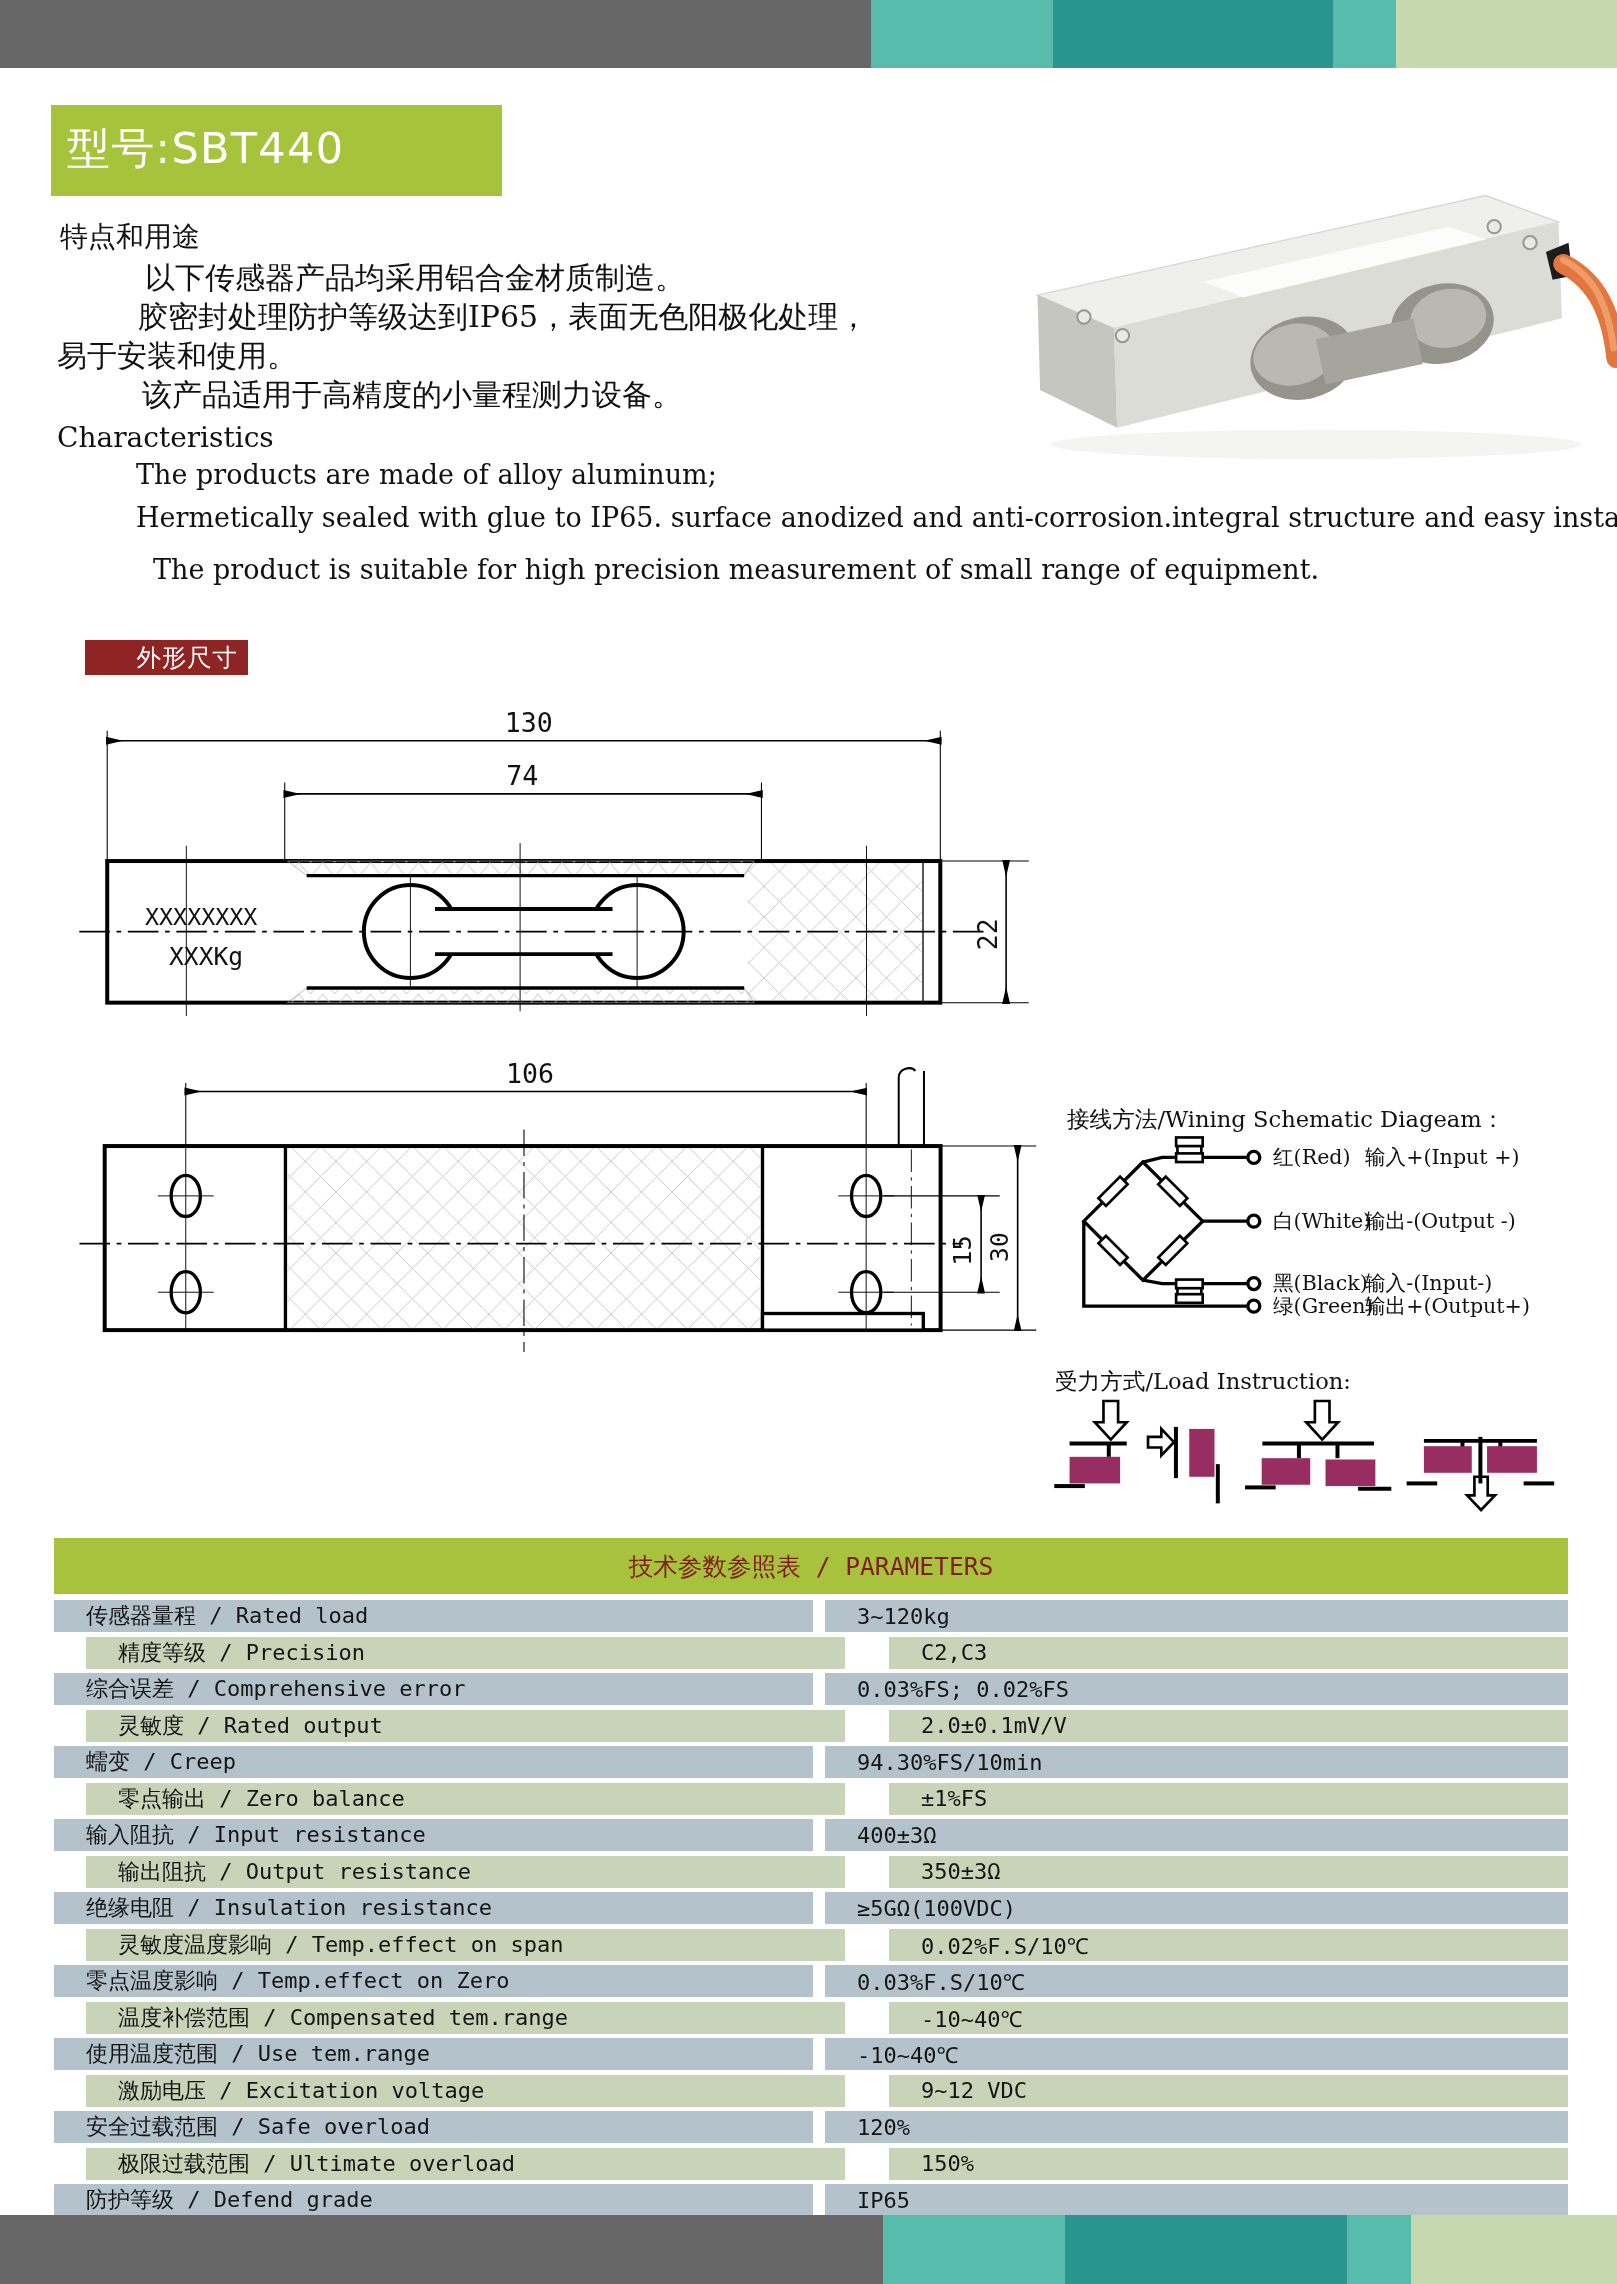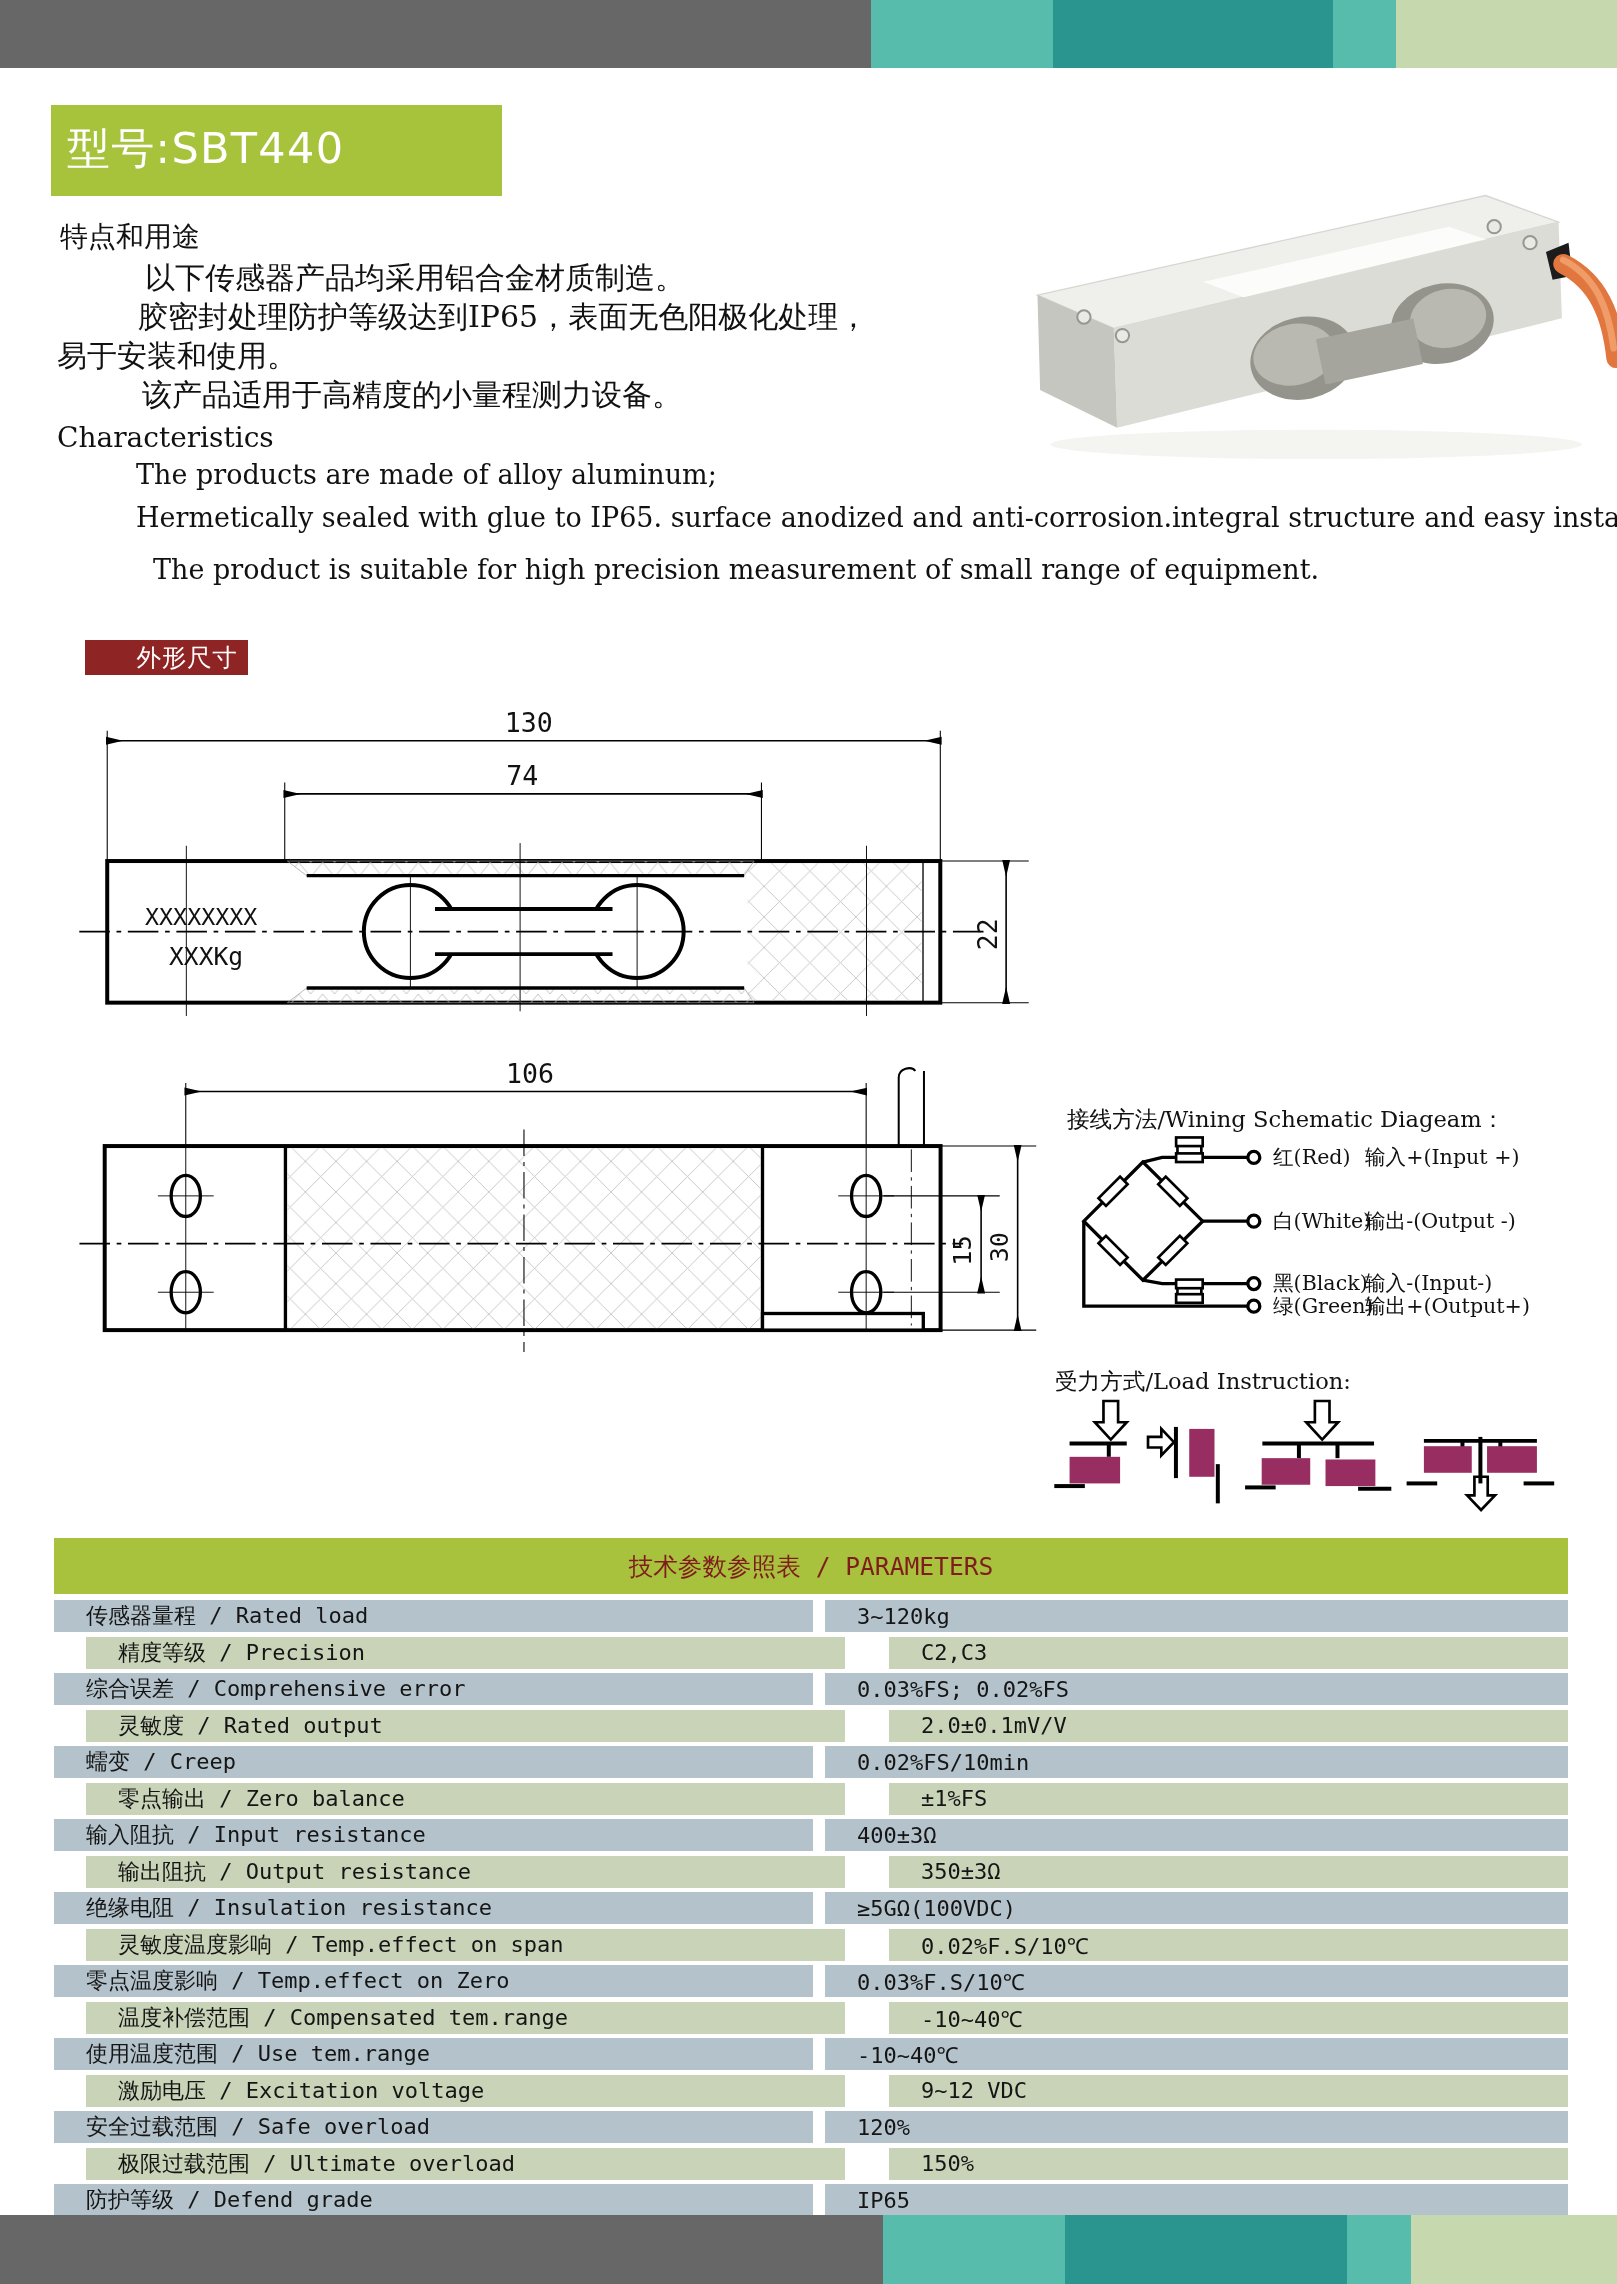--- a/index.html
+++ b/index.html
@@ -293,21 +293,21 @@
         <div class="prow row-blue">
         <div class="cell-label">综合误差 / Comprehensive error</div>
         <div class="cell-value">0.03%FS; 0.02%FS</div>
       </div>
         <div class="prow row-green">
         <div class="cell-label">灵敏度 / Rated output</div>
         <div class="cell-value">2.0±0.1mV/V</div>
       </div>
         <div class="prow row-blue">
         <div class="cell-label">蠕变 / Creep</div>
-        <div class="cell-value">0.02%FS/10min</div>
+        <div class="cell-value">94.30%FS/10min</div>
       </div>
         <div class="prow row-green">
         <div class="cell-label">零点输出 / Zero balance</div>
         <div class="cell-value">±1%FS</div>
       </div>
         <div class="prow row-blue">
         <div class="cell-label">输入阻抗 / Input resistance</div>
         <div class="cell-value">400±3Ω</div>
       </div>
         <div class="prow row-green">

